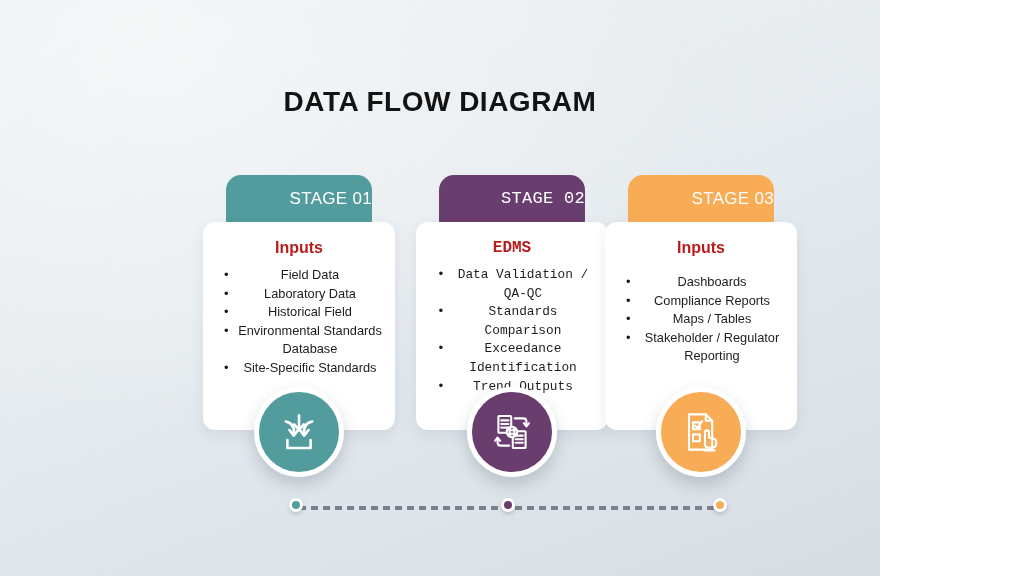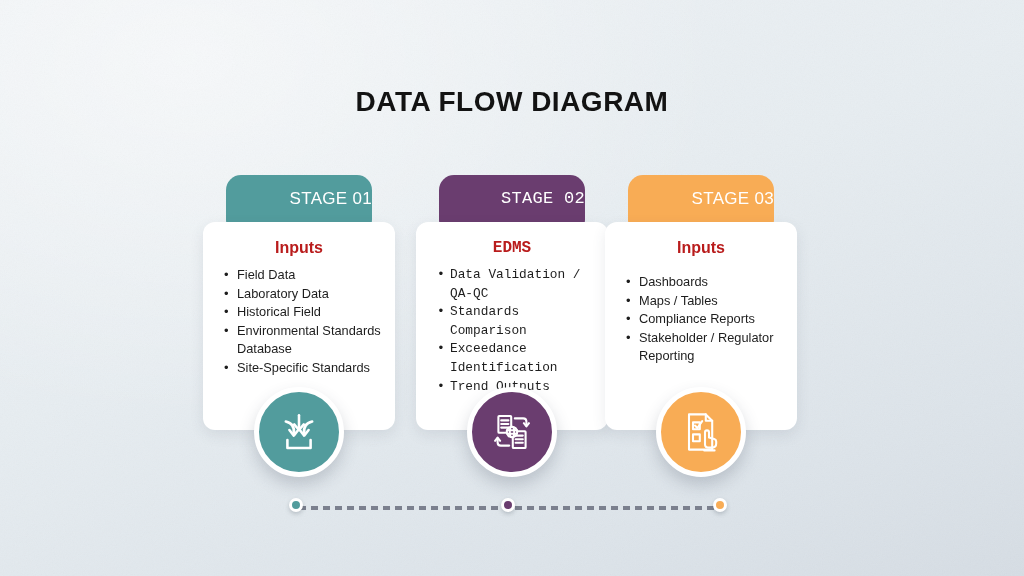--- a/index.html
+++ b/index.html
@@ -1,20 +1,20 @@
 <!DOCTYPE html>
 <html><head>
 <meta charset="utf-8">
 <style>
   * { margin:0; padding:0; box-sizing:border-box; }
   html,body { width:1024px; height:576px; }
   body { font-family:"Liberation Sans", sans-serif; }
 
   .canvas {
-    position:relative; width:1024px; height:576px; overflow:hidden;
+    position:relative; width:880px; height:576px; overflow:hidden;
     background:
       radial-gradient(ellipse 900px 600px at 18% 10%, rgba(255,255,255,.55), rgba(255,255,255,0) 60%),
       linear-gradient(160deg, #eef2f5 0%, #e7edf1 45%, #dde4ea 80%, #d6dde4 100%);
     padding-left: 48px;
   }
   .noise { position:absolute; inset:0; opacity:.05; pointer-events:none; }
 
   .page-title {
     position:absolute; top:86px; left:0; width:100%;
     text-align:center; font-size:28px; font-weight:700;
@@ -31,21 +31,21 @@
     color:#fff; font-size:17px; letter-spacing:.3px;
   }
 
   .stage-card {
     position:relative; z-index:2; margin-top:-13px;
     width:192px; height:208px; background:#ffffff; border-radius:12px;
     box-shadow:0 5px 14px rgba(60,70,85,.10);
     padding:17px 12px 0 20px;
   }
   .card-heading { text-align:center; font-size:16px; font-weight:700; color:#b91c1c; margin-right:8px; }
-  .card-list { list-style:none; margin-top:9px; }
+  .card-list { list-style:none; margin-top:9px;text-align:center; }
   .col-2 .card-list { margin-top:16px; }
   .card-list li {
     position:relative; padding-left:14px; font-size:12.8px; color:#1d1d1d;
     line-height:18.6px;
   }
   .card-list li::before {
     content:"\2022"; position:absolute; left:1px; top:0; color:#1d1d1d; font-size:13px;
   }
   .col-0 .card-list li { max-width:172px; }
   .col-1 .card-list li { max-width:160px; }
@@ -143,22 +143,22 @@
   </div>
 
   <div class="stage-col col-2">
     <div class="stage-tab" style="background: rgb(248, 172, 85);">
       <span>STAGE 03</span>
     </div>
     <div class="stage-card">
       <h2 class="card-heading">Inputs</h2>
       <ul class="card-list">
         <li>Dashboards</li>
+        <li>Compliance Reports</li>
         <li>Maps / Tables</li>
-        <li>Compliance Reports</li>
         <li>Stakeholder / Regulator Reporting</li>
       </ul>
     </div>
     <div class="icon-circle" style="background: rgb(248, 172, 85);">
       <svg viewBox="0 0 60 60" fill="none" stroke="#ffffff" stroke-width="2.6" stroke-linecap="round" stroke-linejoin="round">
         <path d="M15 8 H36 L44 16 V52 H15 Z"></path>
         <path d="M36 8 V16 H44"></path>
         <rect x="20" y="18" width="8.5" height="8.5"></rect>
         <path d="M22.5 22 L25.5 25 L31.5 16.5"></path>
         <rect x="20" y="33" width="8.5" height="8.5"></rect>

